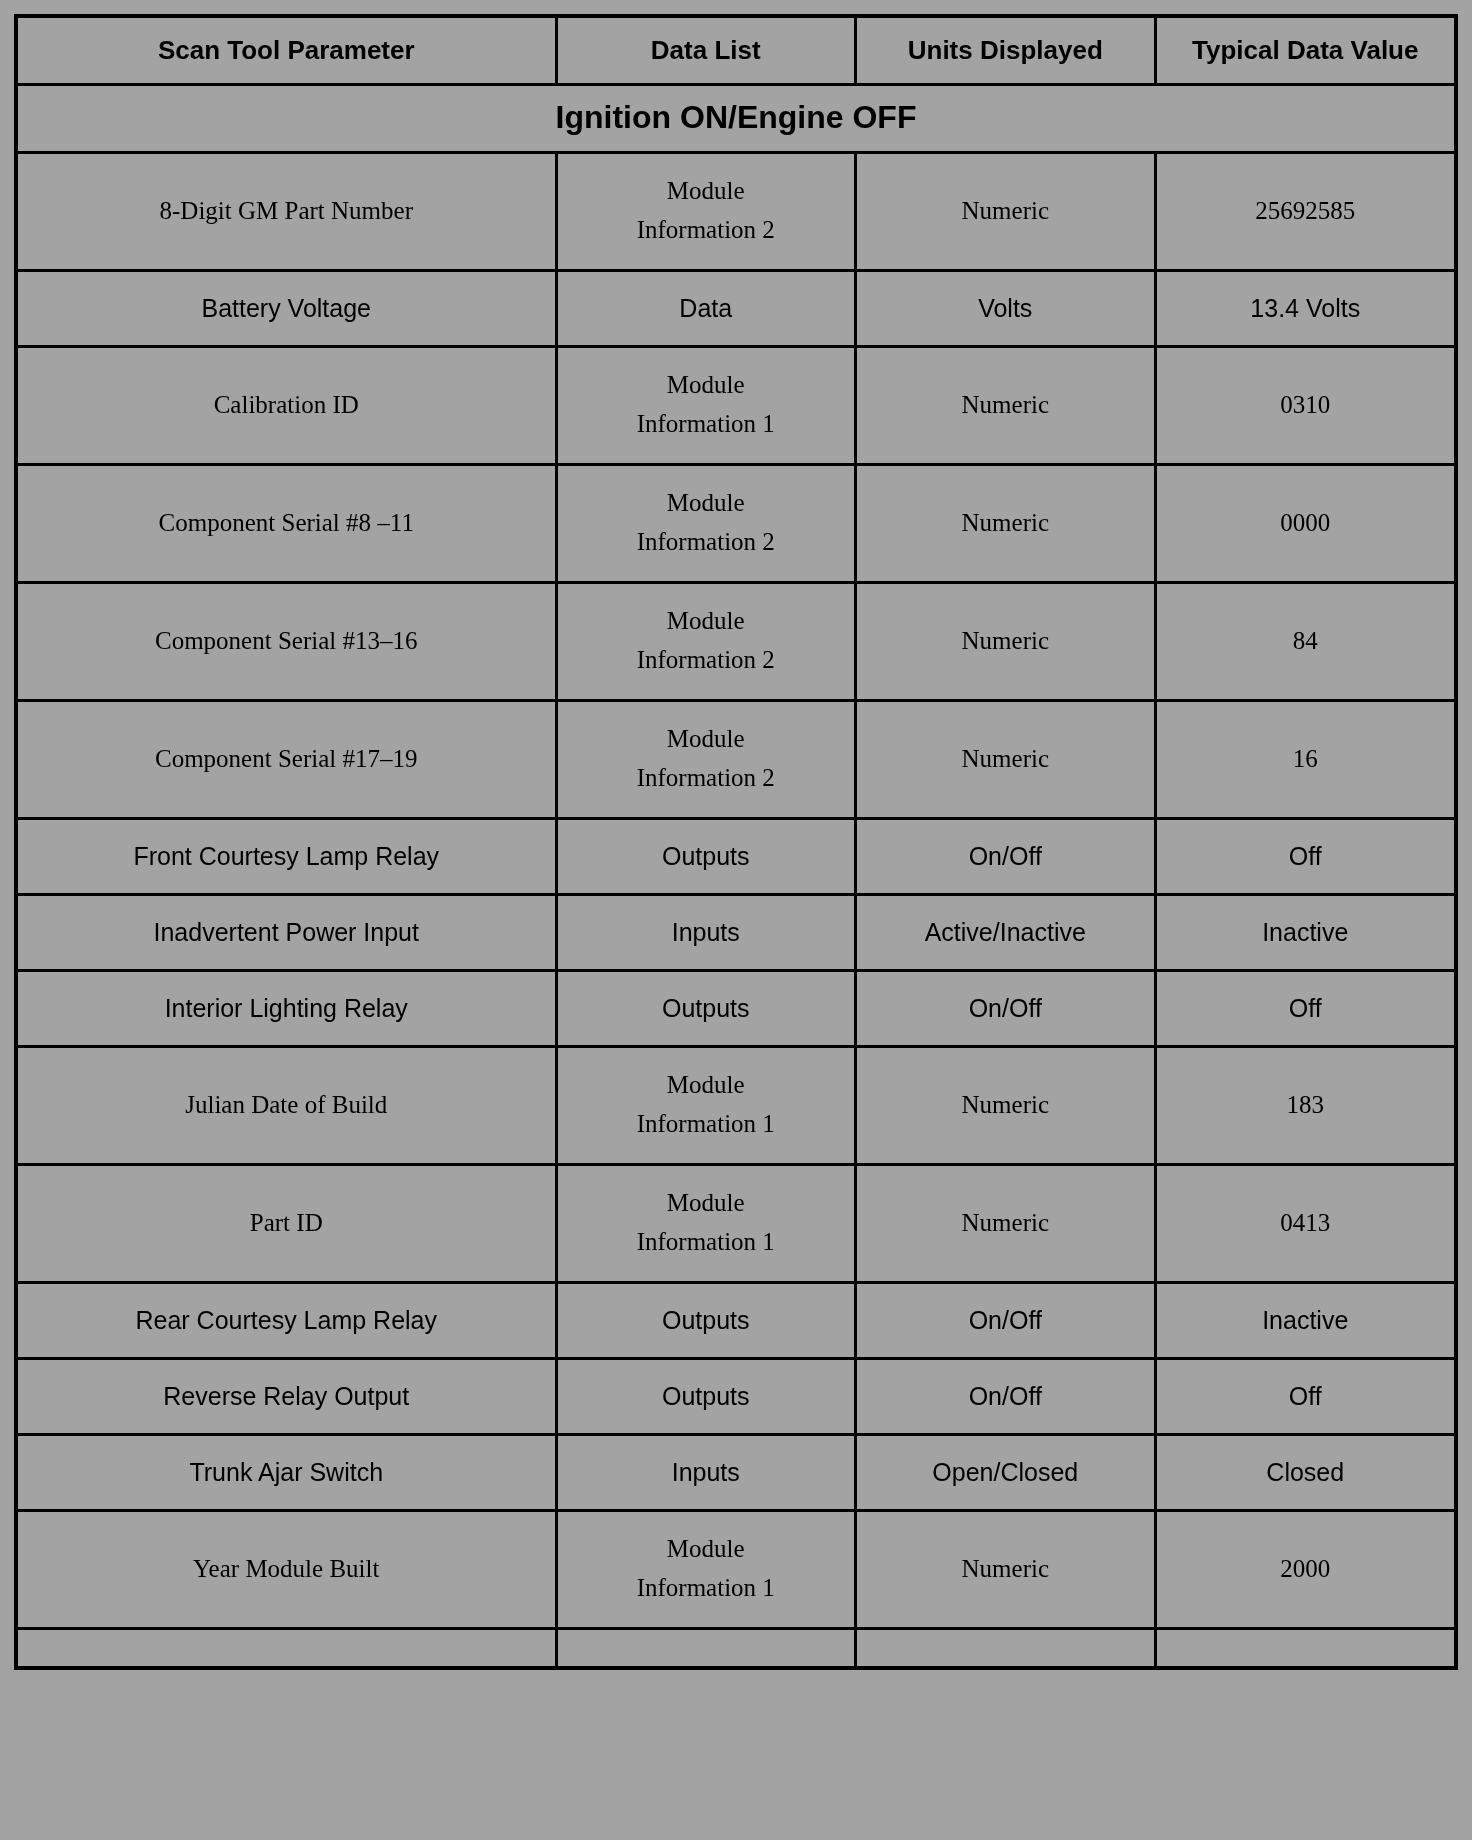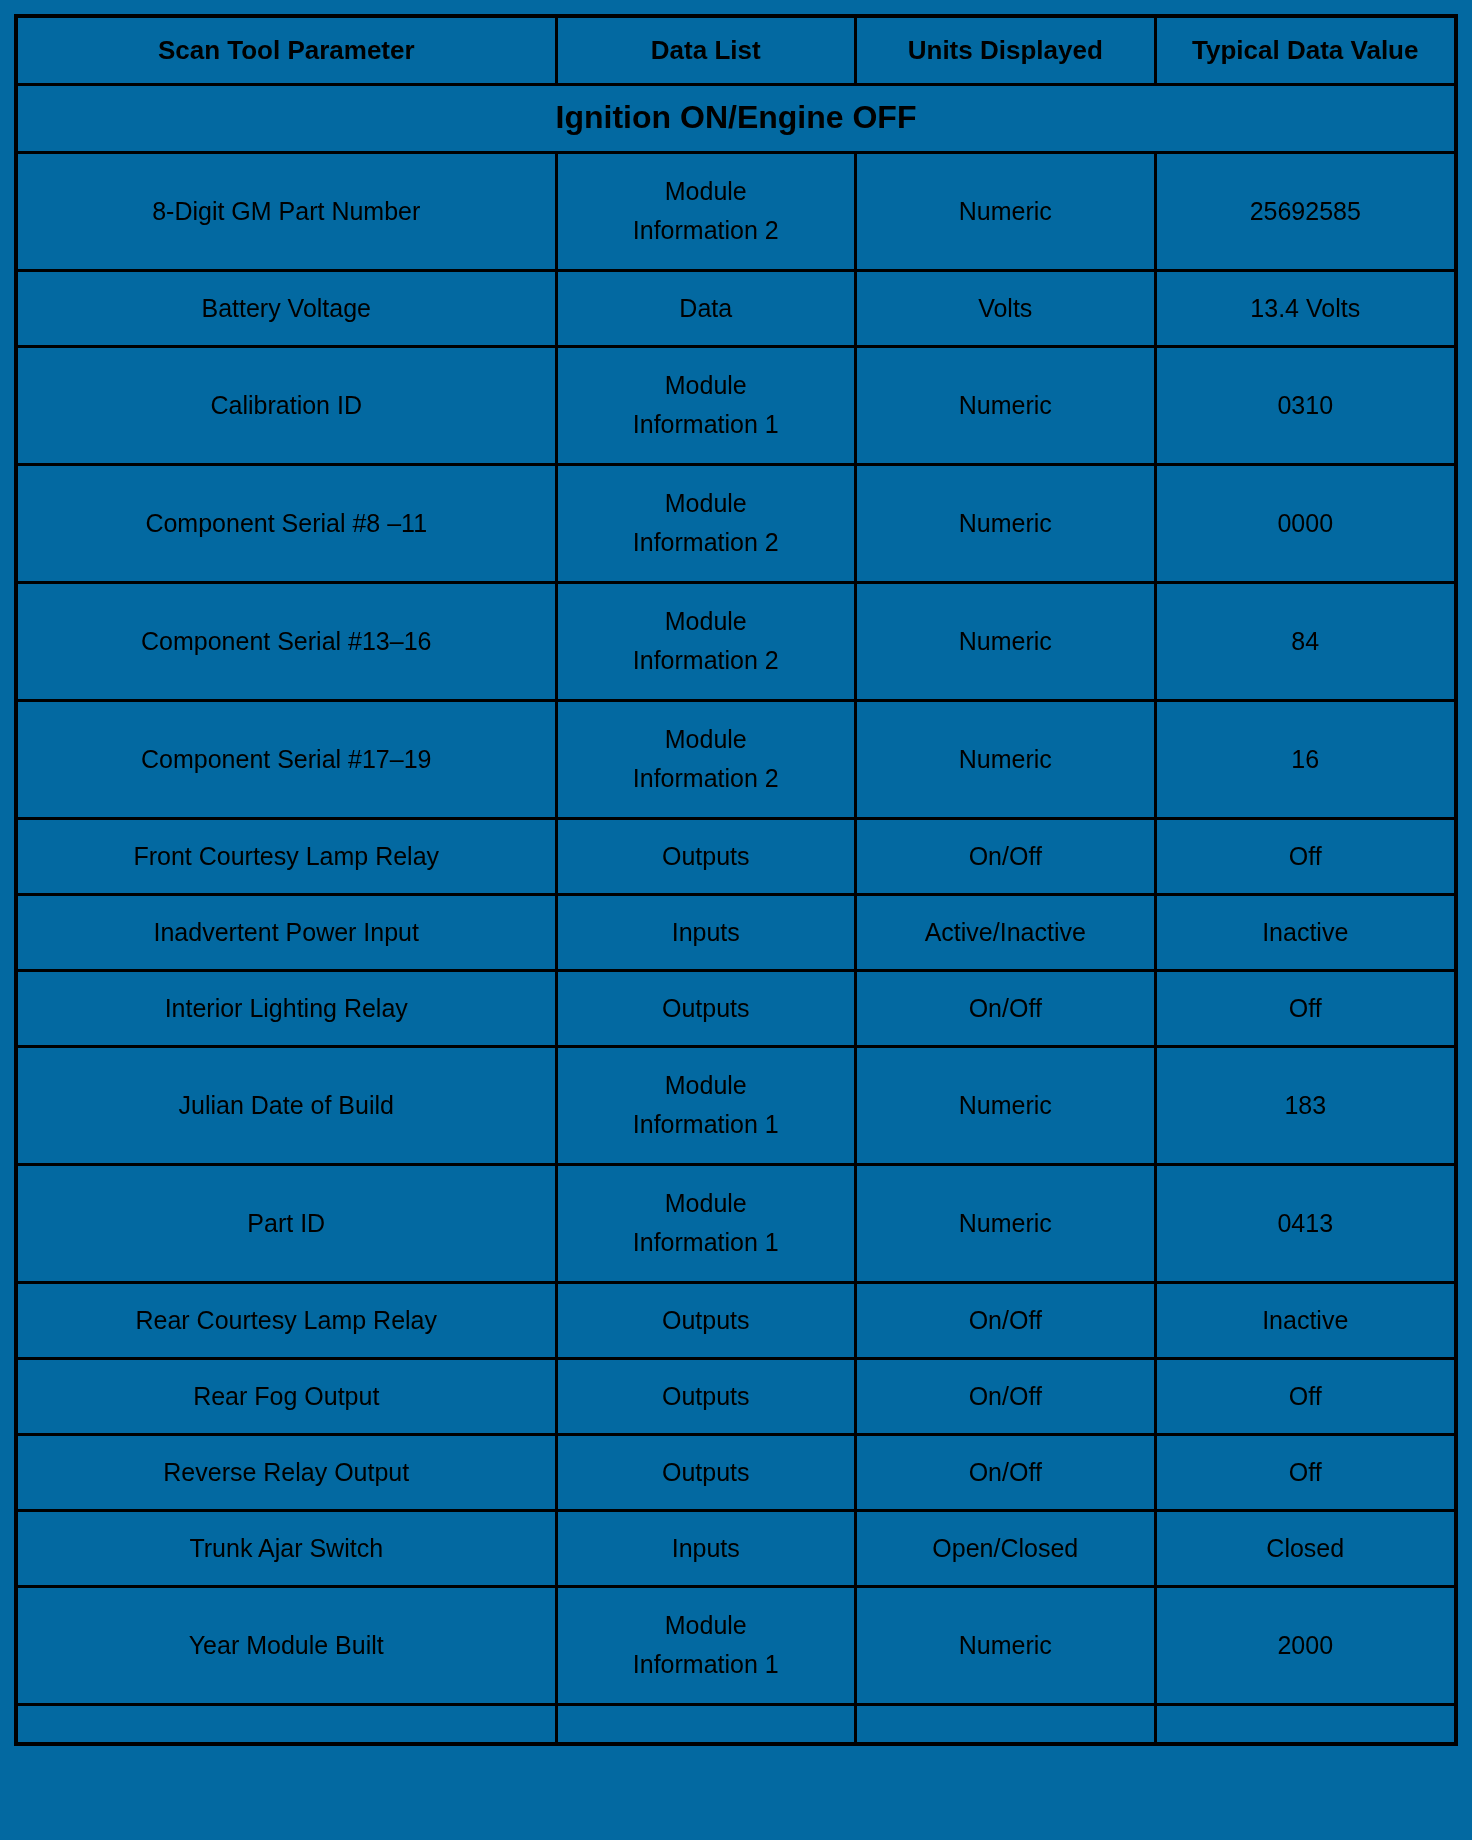--- a/index.html
+++ b/index.html
@@ -5,21 +5,21 @@
   html, body {
     margin: 0;
     padding: 0;
     background: #ffffff;
   }
   .page {
     position: relative;
     width: 1472px;
     height: 1840px;
     overflow: hidden;
-    background: #0369a1;
+    background: #a3a3a3;
     box-sizing: border-box;
     padding: 14px 14px 0 14px;
     font-family: "Liberation Sans", sans-serif;
     color: #000000;
   }
   table.scan-table {
     width: 100%;
     border-collapse: collapse;
     table-layout: fixed;
     border: 4px solid #000000;
@@ -43,21 +43,21 @@
     text-align: left;
     padding-left: 18px;
   }
   tr.hdr   { height: 68px; }
   tr.sect  { height: 68px; }
   tr.sect td {
     font-weight: bold;
     font-size: 32px;
     text-align: center;
   }
-  tr.tall  { height: 118px; }
+  tr.tall  { height: 118px; font-family: Liberation Serif, serif; }
   tr.short { height: 76px; }
   tr.partial { height: 40px; }
 </style>
 </head>
 <body>
 
 <div class="page">
   <table class="scan-table">
     <colgroup>
       <col style="width:37.5%">
@@ -163,26 +163,20 @@
       <td>0413</td>
     </tr>
 
     <tr class="short">
       <td class="param">Rear Courtesy Lamp Relay</td>
       <td>Outputs</td>
       <td>On/Off</td>
       <td>Inactive</td>
     </tr>
 
-    <tr class="short">
-      <td class="param">Rear Fog Output</td>
-      <td>Outputs</td>
-      <td>On/Off</td>
-      <td>Off</td>
-    </tr>
 
     <tr class="short">
       <td class="param">Reverse Relay Output</td>
       <td>Outputs</td>
       <td>On/Off</td>
       <td>Off</td>
     </tr>
 
     <tr class="short">
       <td class="param">Trunk Ajar Switch</td>

